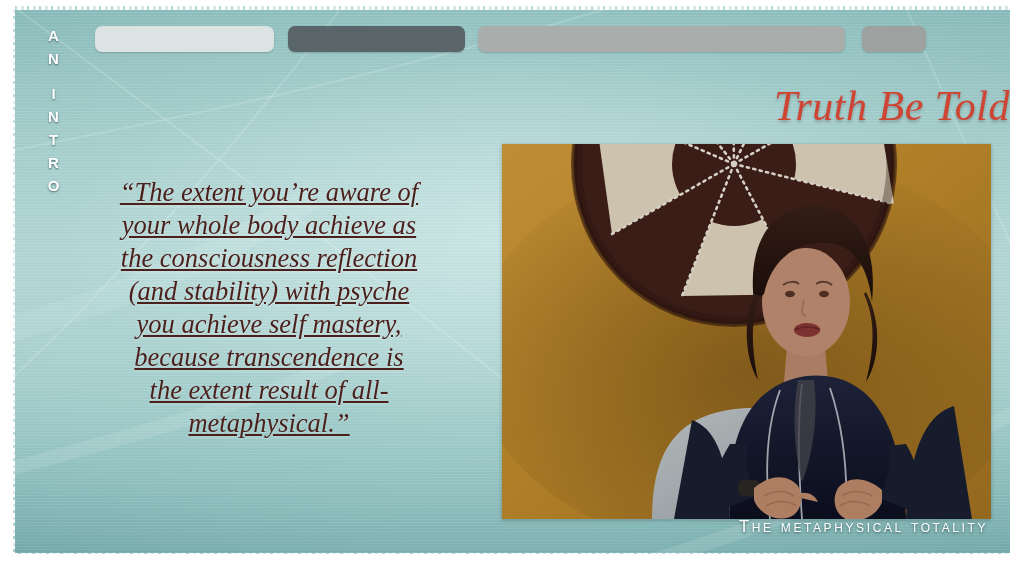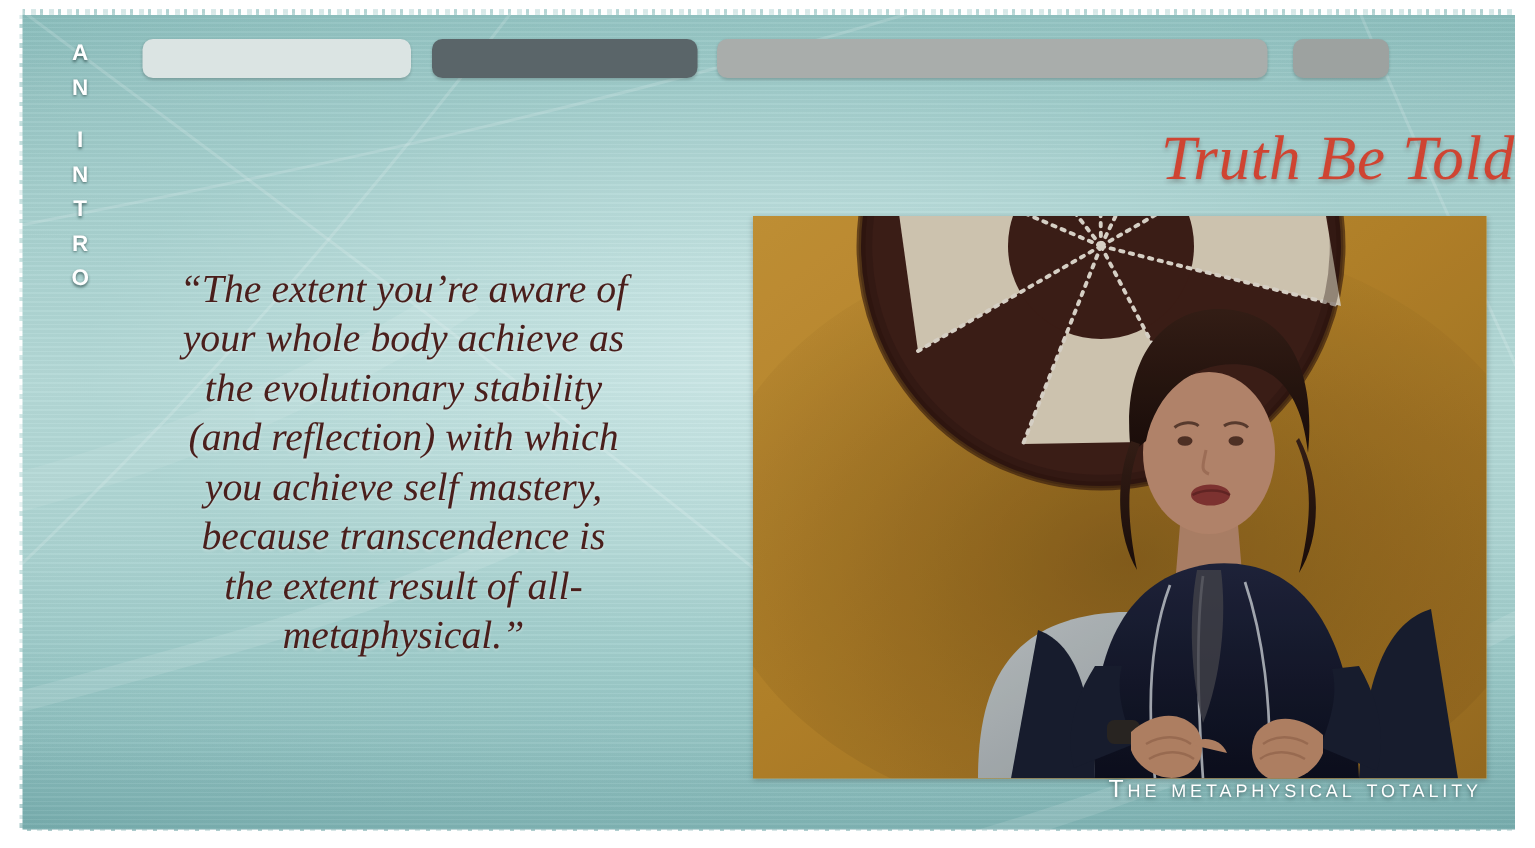--- a/index.html
+++ b/index.html
@@ -63,21 +63,21 @@
   }
 
   
   #quote{
     position:absolute;left:56px;top:170px;width:400px;
     font-family:"Liberation Serif",serif;font-style:italic;
     font-size:26.5px;line-height:33px;color:#4a1f1c;
     text-align:center;
     text-shadow:0 1px 2px rgba(255,255,255,.30);
   }
-  #quote .ln{display:block;white-space:pre;}
+  #quote .ln{display:block;white-space:pre;text-decoration:underline;}
 
   
   #photo{
     position:absolute;left:489px;top:138px;width:489px;height:375px;
     overflow:hidden;background:#c98f2e;
     box-shadow:0 1px 4px rgba(0,0,0,.25);
   }
   #photo svg{display:block;width:489px;height:375px;}
 
   
@@ -126,22 +126,22 @@
         <span class="ch">T</span>
         <span class="ch">R</span>
         <span class="ch">O</span>
       </div>
 
     <div id="title" style="color: rgb(207, 68, 50);">Truth Be Told</div>
 
     <div id="quote" style="color: rgb(74, 31, 28);">
         <span class="ln">“The extent you’re aware of</span>
         <span class="ln">your whole body achieve as</span>
-        <span class="ln">the evolutionary stability</span>
-        <span class="ln">(and reflection) with which</span>
+        <span class="ln">the consciousness reflection</span>
+        <span class="ln">(and stability) with psyche</span>
         <span class="ln">you achieve self mastery,</span>
         <span class="ln">because transcendence is</span>
         <span class="ln">the extent result of all-</span>
         <span class="ln">metaphysical.”</span>
       </div>
 
     <div id="photo">
       <svg viewBox="0 0 489 375" preserveAspectRatio="none">
         <defs>
           <linearGradient id="wallG" x1="0" y1="0" x2="1" y2="1">

